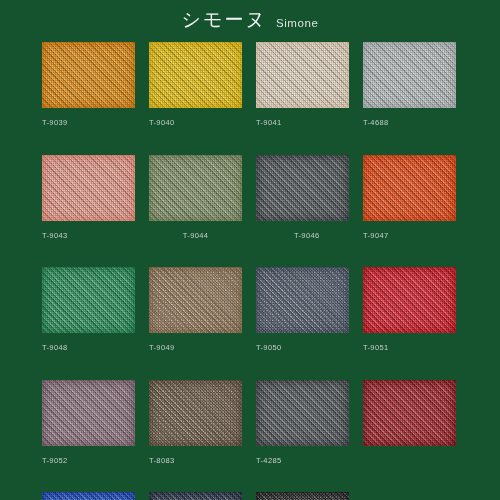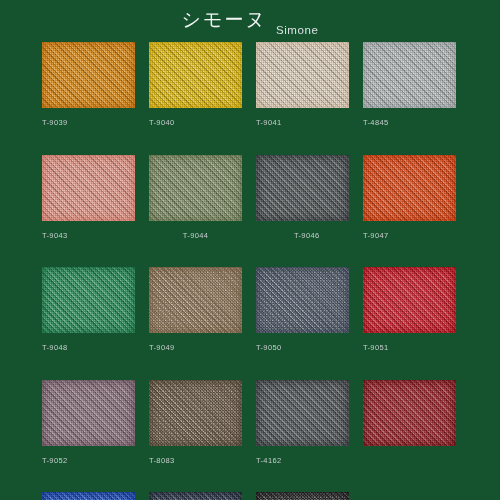--- a/index.html
+++ b/index.html
@@ -41,21 +41,21 @@
     line-height: 1;
     font-family: "DejaVu Sans", sans-serif;
   }
   #title-en {
     color: #dde2e4;
     font-size: 11.5px;
     letter-spacing: 0.6px;
     font-weight: 400;
     line-height: 1;
     position: relative;
-    top: 12px;
+    top: 5px;
   }
 
   
   #grid {
     position: absolute;
     left: 42px;
     top: 42px;
     width: 416px;
     display: grid;
     grid-template-columns: repeat(4, 93px);
@@ -187,21 +187,21 @@
             <div class="weave">
               <div class="base" style="background: rgb(183, 188, 188);"></div>
               <div class="rib"></div>
               <div class="warp"></div>
               <div class="weft"></div>
               <div class="tweed"></div>
               <div class="shade" style="box-shadow: rgb(143, 150, 152) 0px 0px 10px inset;"></div>
             </div>
           </div>
         </div>
-        <div class="label" style="color: rgb(201, 206, 209);">T-4845</div>
+        <div class="label" style="color: rgb(201, 206, 209);">T-4688</div>
       </div>
       <div class="cell">
         <div class="swatch-wrap">
           <div class="swatch">
             <div class="weave">
               <div class="base" style="background: rgb(232, 152, 136);"></div>
               <div class="rib"></div>
               <div class="warp"></div>
               <div class="weft"></div>
               <div class="tweed"></div>
@@ -352,21 +352,21 @@
             <div class="weave">
               <div class="base" style="background: rgb(75, 80, 84);"></div>
               <div class="rib"></div>
               <div class="warp"></div>
               <div class="weft"></div>
               <div class="tweed"></div>
               <div class="shade" style="box-shadow: rgb(42, 46, 49) 0px 0px 10px inset;"></div>
             </div>
           </div>
         </div>
-        <div class="label" style="color: rgb(201, 206, 209);">T-4162</div>
+        <div class="label" style="color: rgb(201, 206, 209);">T-4285</div>
       </div>
       <div class="cell">
         <div class="swatch-wrap">
           <div class="swatch">
             <div class="weave">
               <div class="base" style="background: rgb(158, 27, 34);"></div>
               <div class="rib"></div>
               <div class="warp"></div>
               <div class="weft"></div>
               <div class="tweed"></div>

